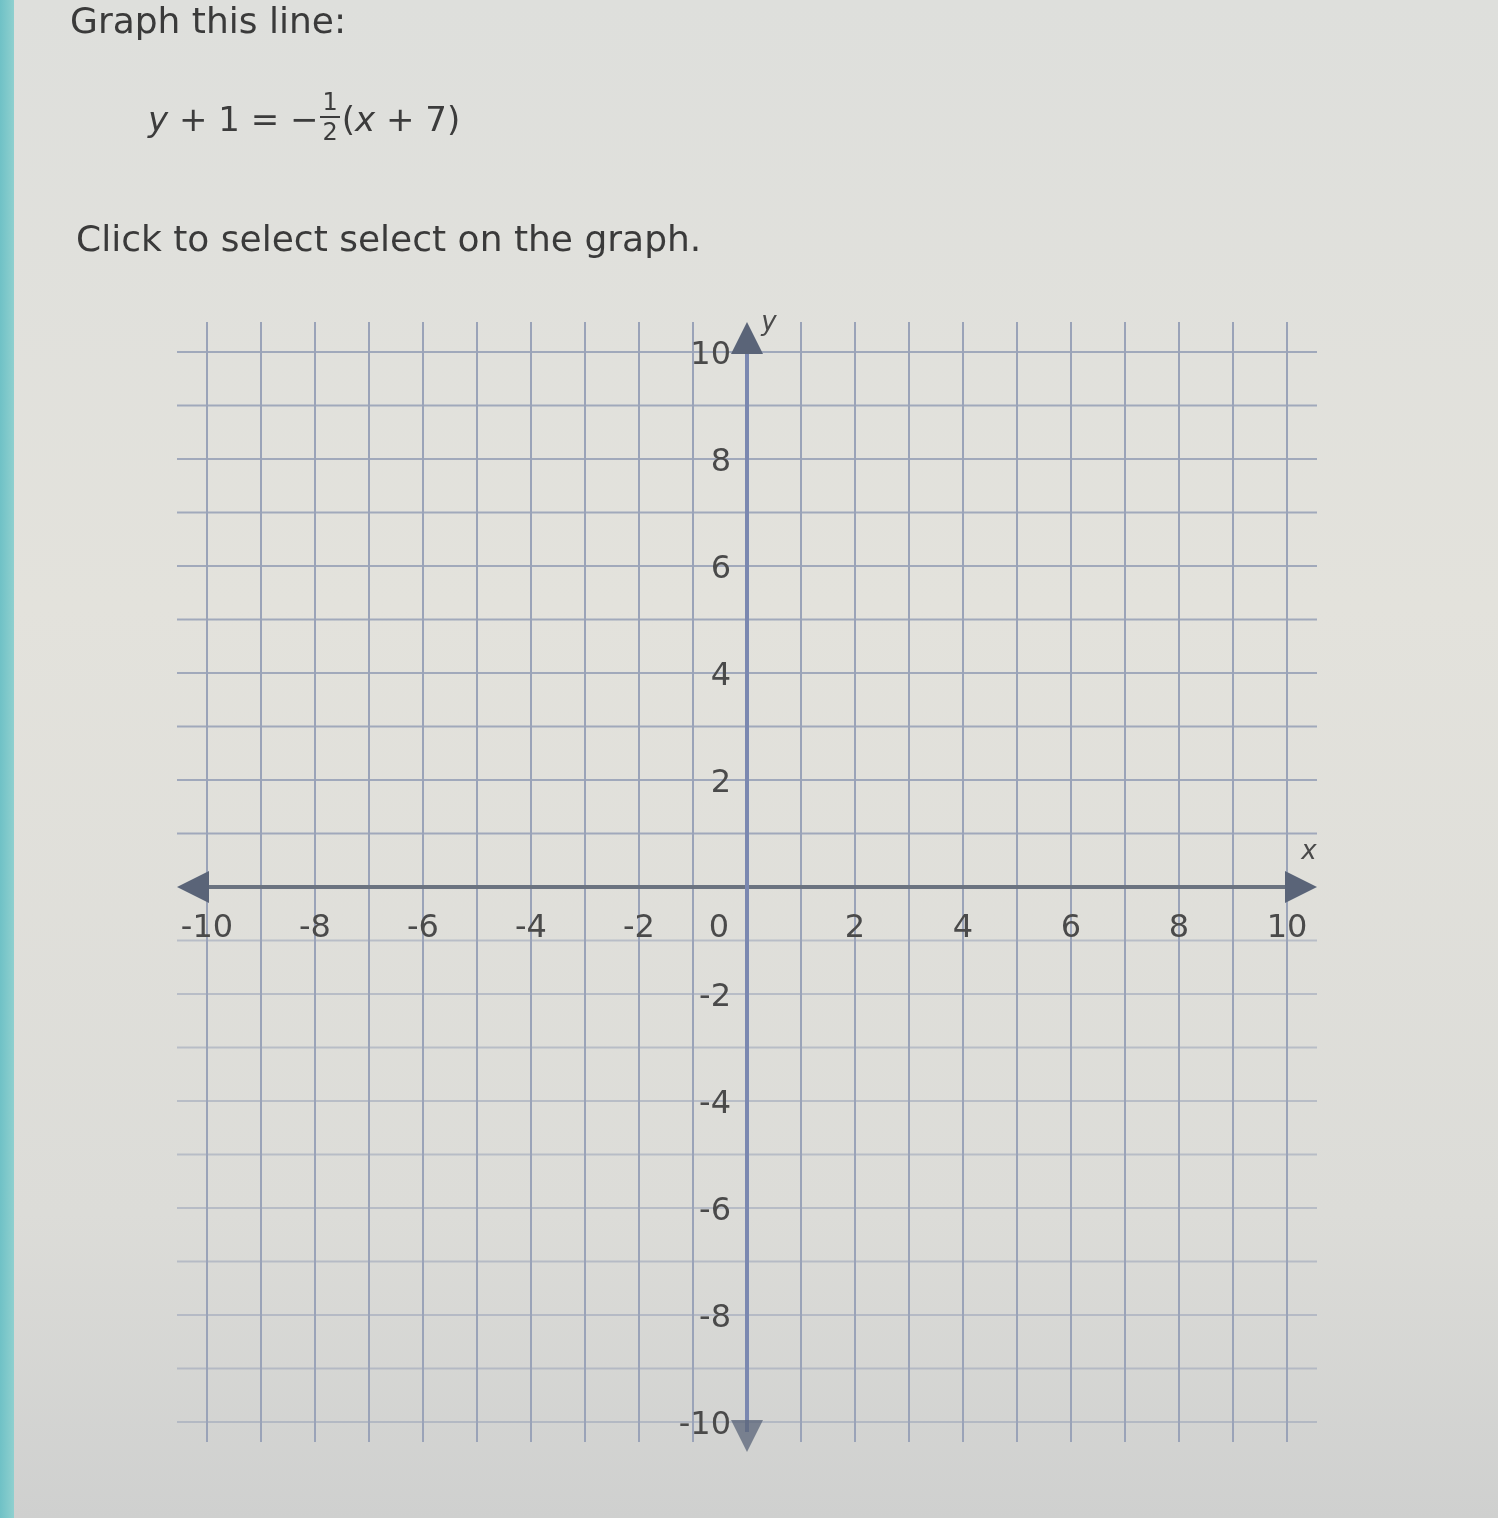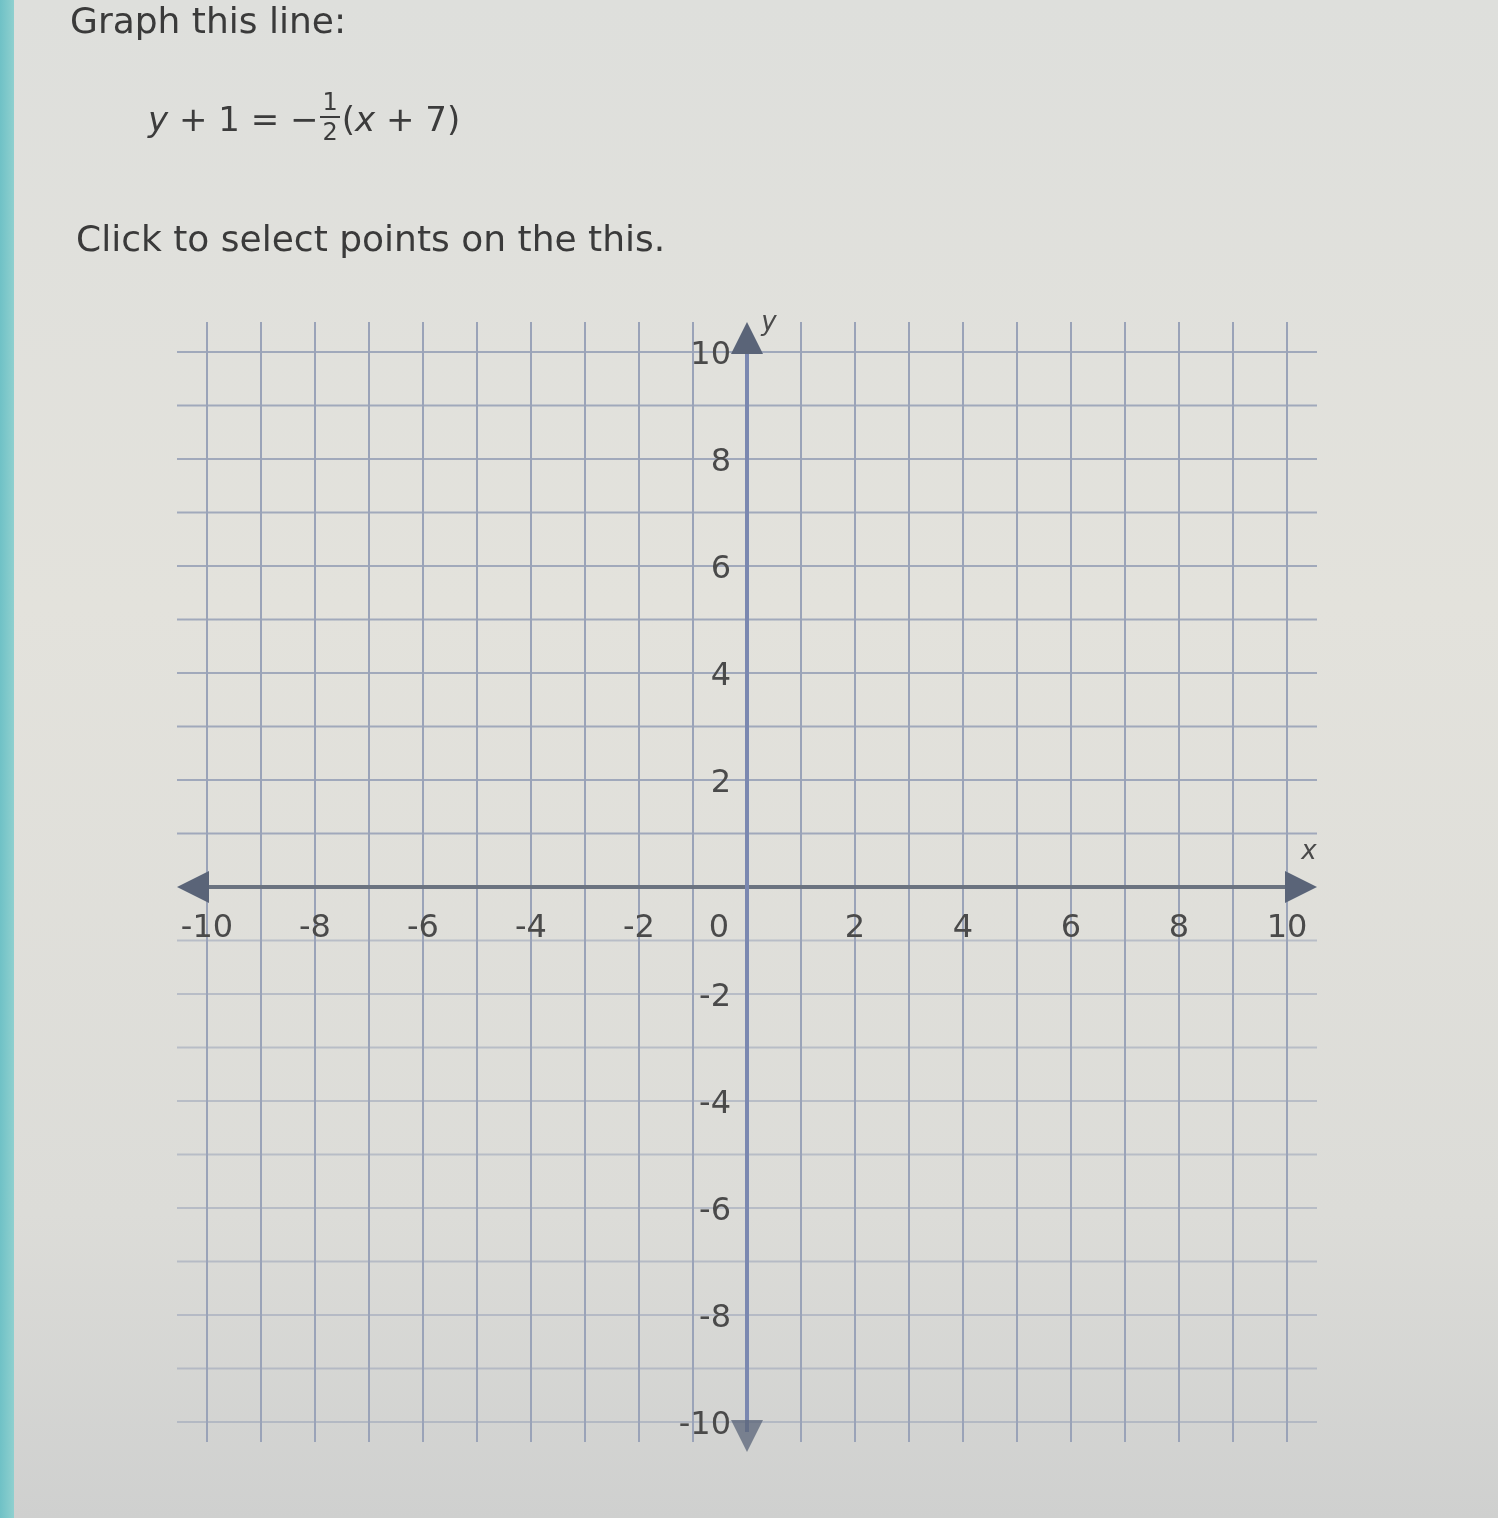--- a/index.html
+++ b/index.html
@@ -46,21 +46,21 @@
   <span>−</span>
   <span class="frac">
     <span class="num">1</span>
     <span class="den">2</span>
   </span>
   <span>(</span>
   <span class="var">x</span>
   <span style="white-space:pre"> + 7)</span>
 </div>
 
-<div class="instruction">Click to select points on the this.</div>
+<div class="instruction">Click to select select on the graph.</div>
 
 <div class="graph-wrap">
   <svg id="graph-svg" width="1180" height="1160" viewBox="0 0 1180 1160">
     <g id="grid">
         <line x1="57" y1="22" x2="57" y2="1142" stroke="#9aa3b8" stroke-width="2"></line>
         <line x1="111" y1="22" x2="111" y2="1142" stroke="#9aa3b8" stroke-width="2"></line>
         <line x1="165" y1="22" x2="165" y2="1142" stroke="#9aa3b8" stroke-width="2"></line>
         <line x1="219" y1="22" x2="219" y2="1142" stroke="#9aa3b8" stroke-width="2"></line>
         <line x1="273" y1="22" x2="273" y2="1142" stroke="#9aa3b8" stroke-width="2"></line>
         <line x1="327" y1="22" x2="327" y2="1142" stroke="#9aa3b8" stroke-width="2"></line>

